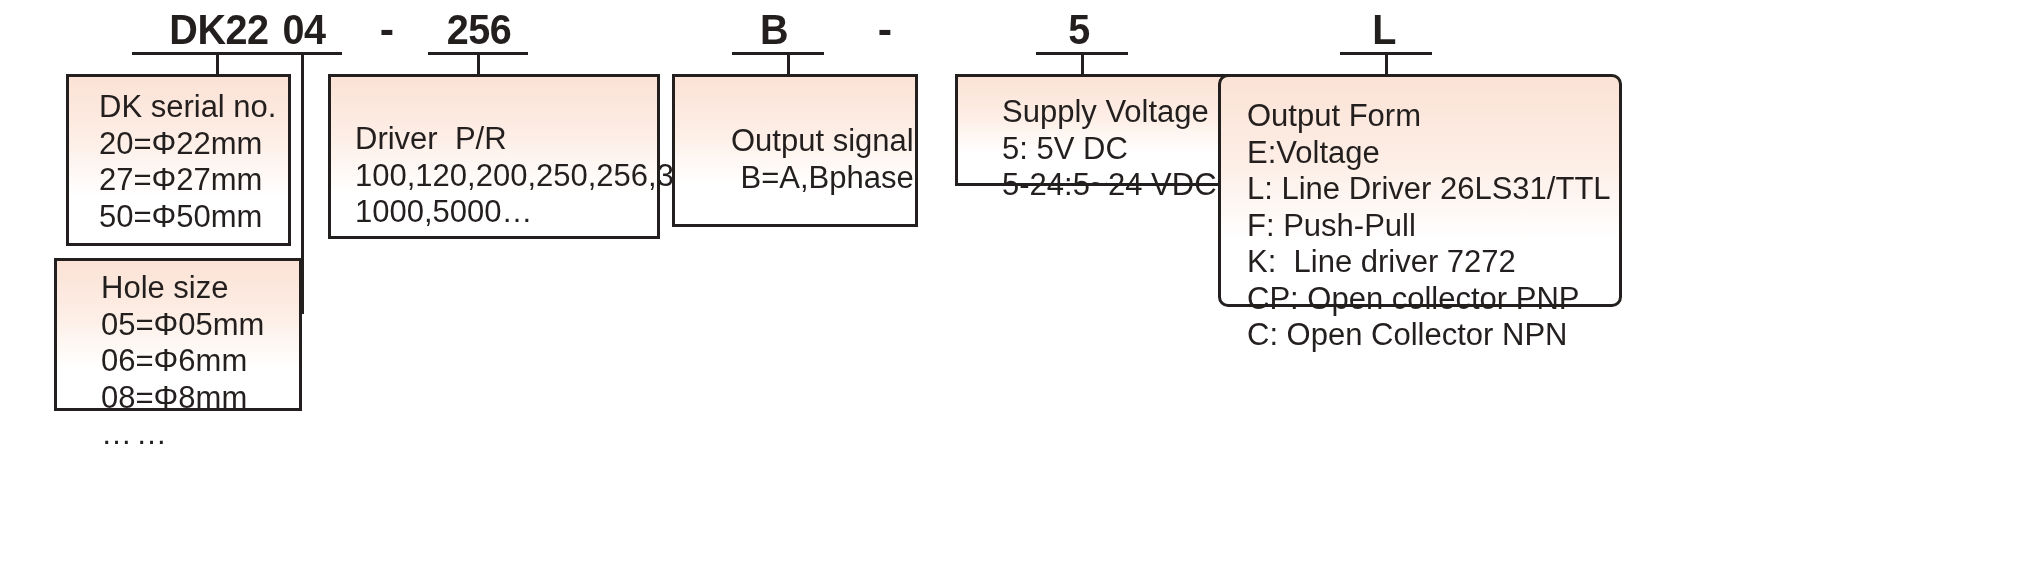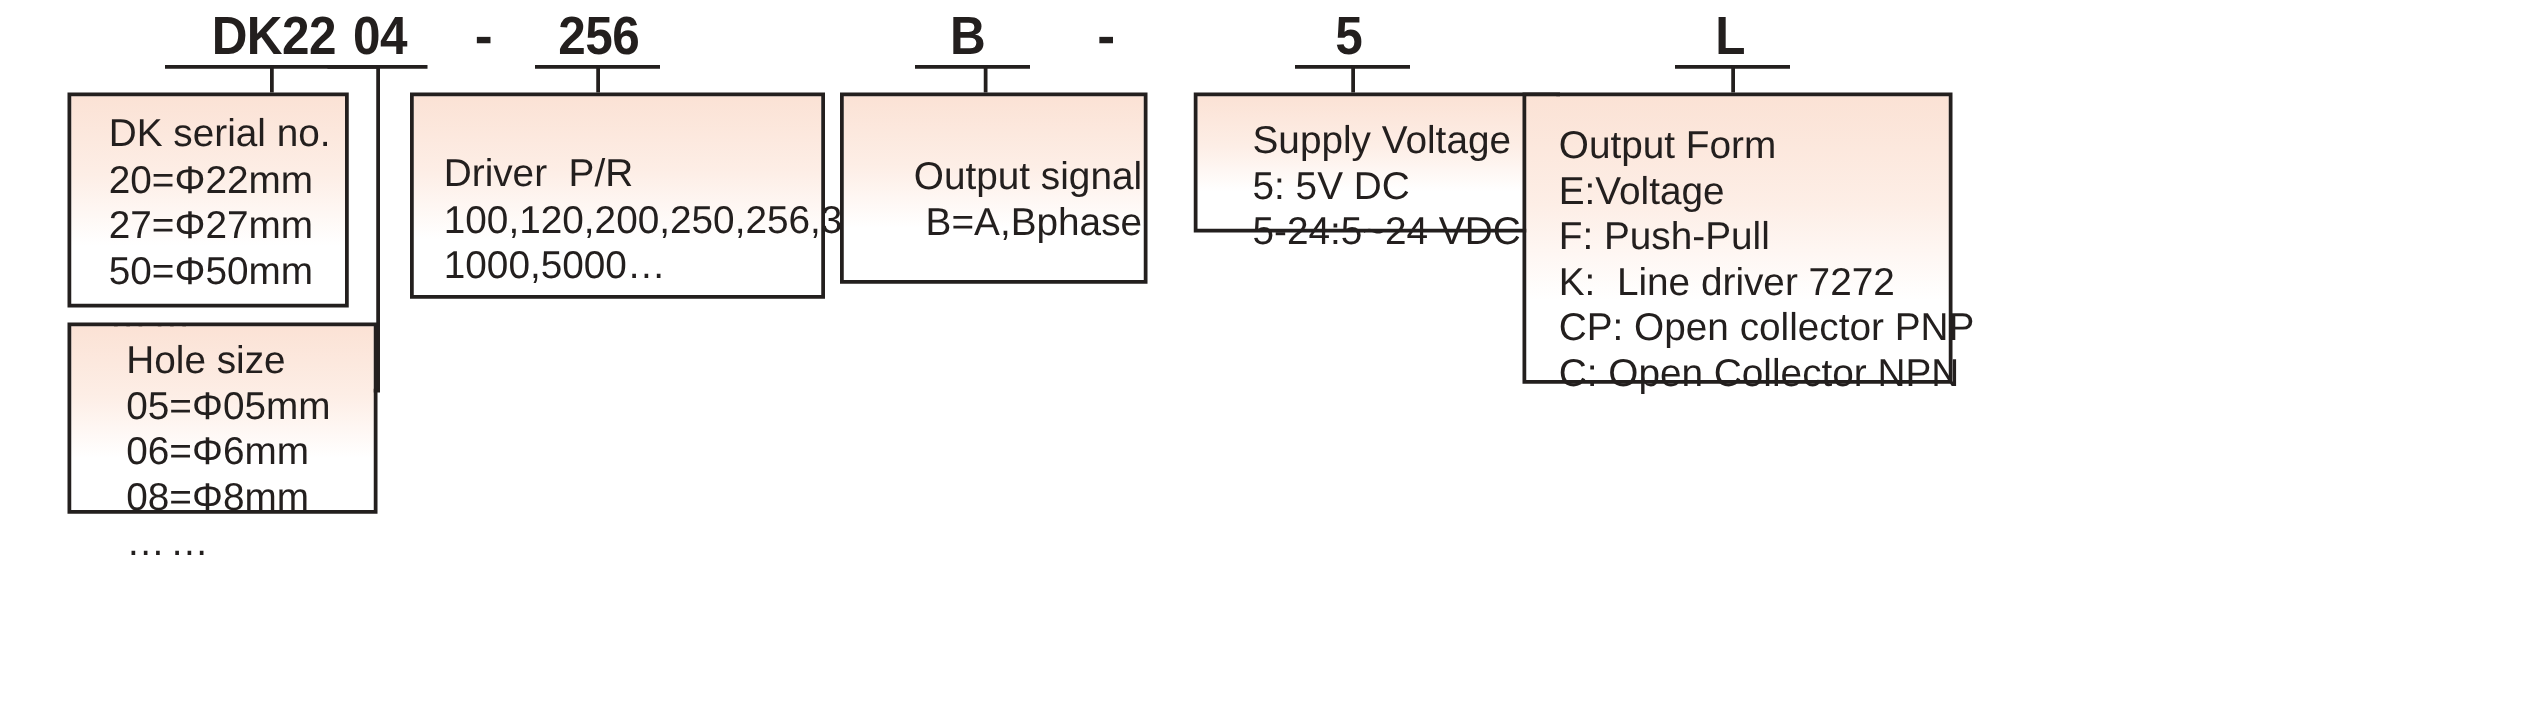--- a/index.html
+++ b/index.html
@@ -106,37 +106,37 @@
   <div class="hline" style="left:252px; top:311px; width:28px;"></div>
 
   <div class="vline" style="left:453px; top:52px; height:22px;"></div>
 
   <div class="vline" style="left:763px; top:52px; height:22px;"></div>
 
   <div class="vline" style="left:1057px; top:52px; height:22px;"></div>
 
   <div class="vline" style="left:1361px; top:52px; height:22px;"></div>
 
-  <div class="box" style="left:30px; top:74px; width:225px; height:172px;">
+  <div class="box" style="left:42px; top:74px; width:225px; height:172px;">
     <div class="lines" style="position:absolute; left:30px; top:12px;"><div>DK serial no.</div><div>20=Φ22mm</div><div>27=Φ27mm</div><div>50=Φ50mm</div><div class="dots">……</div></div>
   </div>
 
   <div class="box" style="left:30px; top:258px; width:248px; height:153px;">
     <div class="lines" style="position:absolute; left:44px; top:9px;"><div>Hole size</div><div>05=Φ05mm</div><div>06=Φ6mm</div><div>08=Φ8mm</div><div class="dots">……</div></div>
   </div>
 
   <div class="box" style="left:304px; top:74px; width:332px; height:165px;">
     <div class="lines" style="position:absolute; left:24px; top:44px;"><div>Driver  P/R</div><div>100,120,200,250,256,360,</div><div>1000,5000…</div></div>
   </div>
 
   <div class="box" style="left:648px; top:74px; width:246px; height:153px;text-align:right;">
     <div class="lines" style="position:absolute; left:56px; top:46px;"><div>Output signal</div><div>B=A,Bphase</div></div>
   </div>
 
   <div class="box" style="left:931px; top:74px; width:293px; height:112px;">
     <div class="lines" style="position:absolute; left:44px; top:17px;"><div>Supply Voltage</div><div>5: 5V DC</div><div>5-24:5~24 VDC</div></div>
   </div>
 
-  <div class="box" style="left:1194px; top:74px; width:344px; height:233px;">
-    <div class="lines" style="position:absolute; left:26px; top:21px;"><div>Output Form</div><div>E:Voltage</div><div>F: Push-Pull</div><div>K:  Line driver 7272</div><div>CP: Open collector PNP</div><div>C: Open Collector NPN</div></div>
+  <div class="box" style="left:1194px; top:74px; width:404px; height:233px;border-radius:10px;">
+    <div class="lines" style="position:absolute; left:26px; top:21px;"><div>Output Form</div><div>E:Voltage</div><div>L: Line Driver 26LS31/TTL</div><div>F: Push-Pull</div><div>K:  Line driver 7272</div><div>CP: Open collector PNP</div><div>C: Open Collector NPN</div></div>
   </div>
 
 </div>
 
 </body></html>

